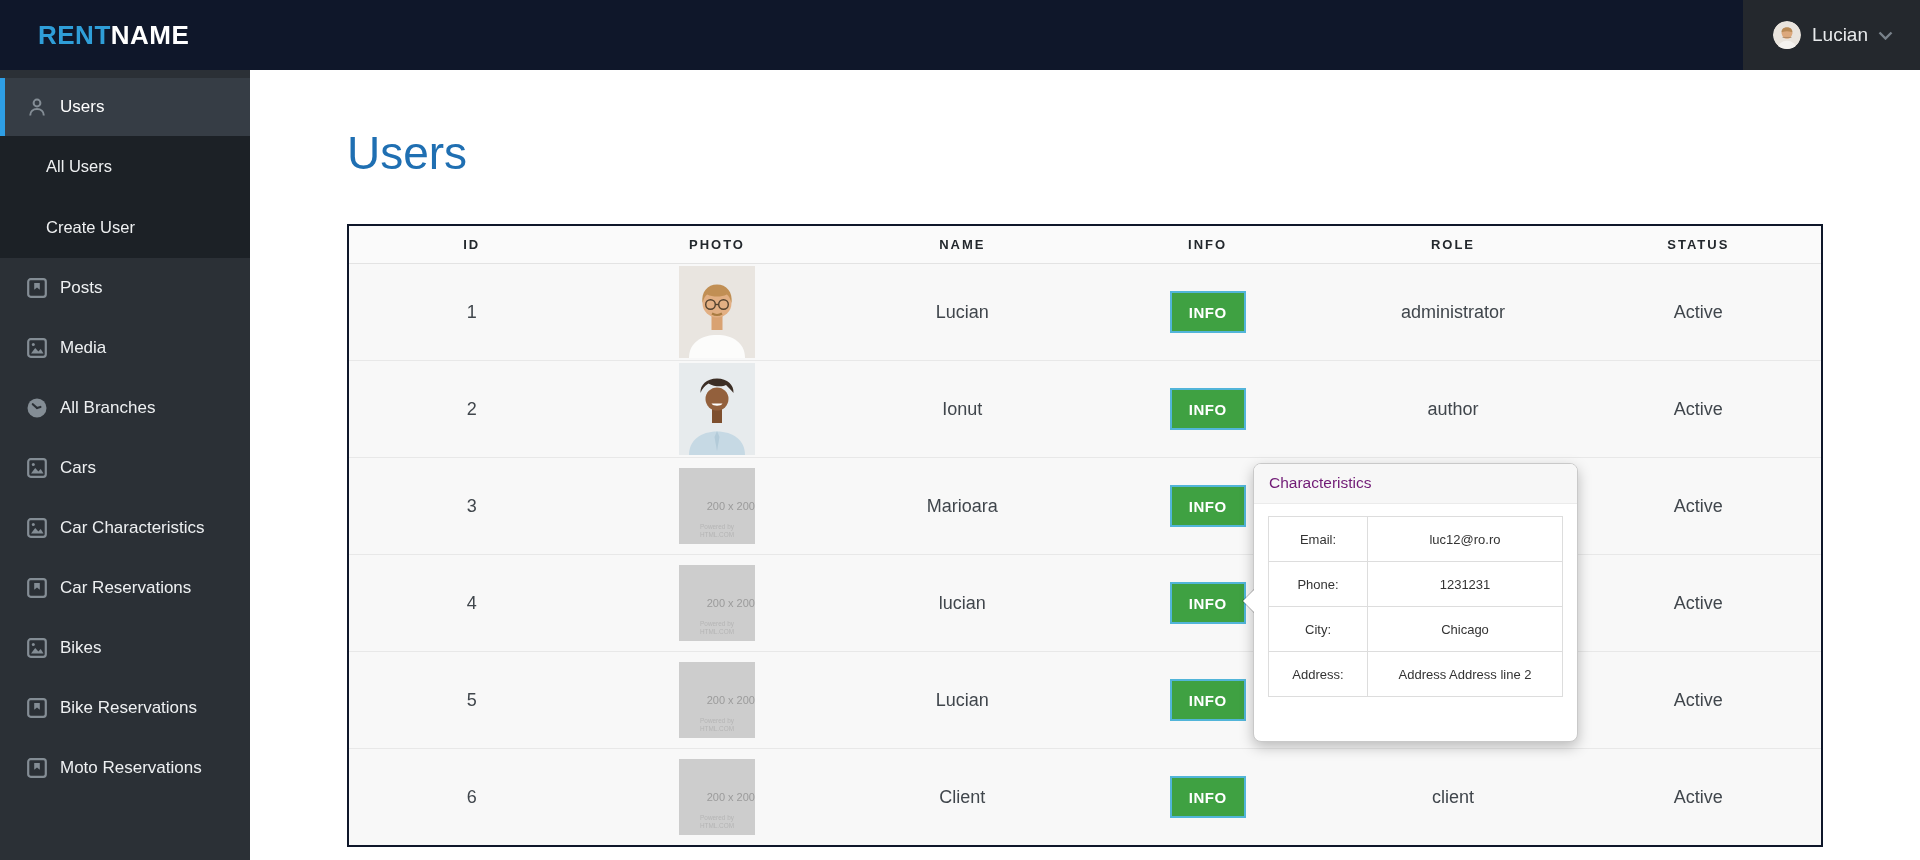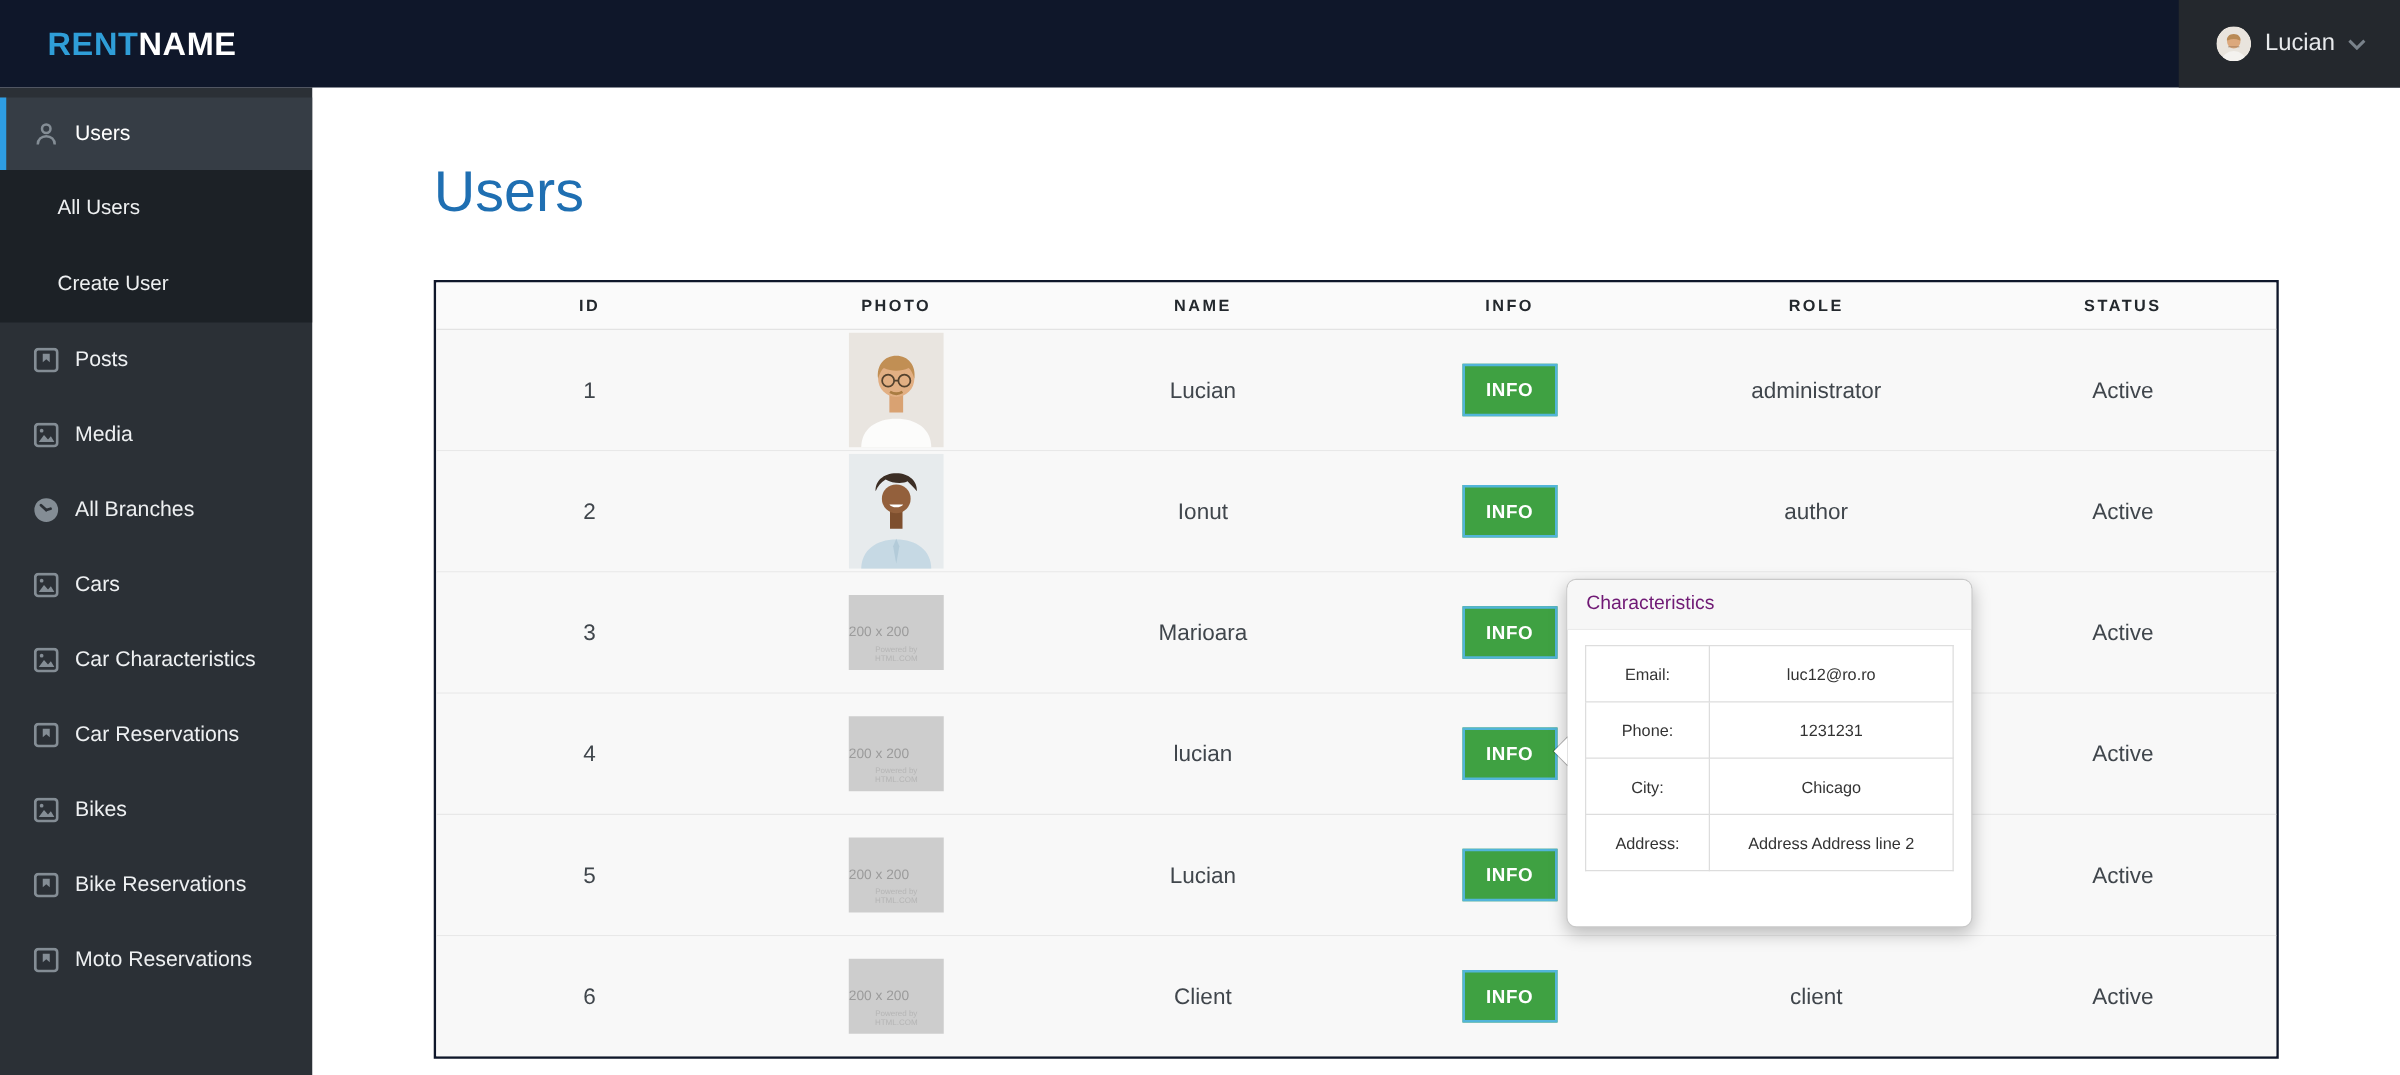--- a/index.html
+++ b/index.html
@@ -38,22 +38,22 @@
   .users-table{position:absolute;left:97px;top:154px;width:1476px;border:2px solid #0f172a;
                box-sizing:border-box;background:#f8f8f8;}
   .thead{display:flex;height:37px;background:#fafafa;border-bottom:1px solid #e3e3e3;}
   .hcell{flex:1;display:flex;align-items:center;justify-content:center;font-size:13px;
          font-weight:700;letter-spacing:2px;color:#23282d;}
   .trow{display:flex;height:96px;background:#f8f8f8;border-bottom:1px solid #e8e8e8;}
   .trow:last-child{border-bottom:none;}
   .cell{flex:1;display:flex;align-items:center;justify-content:center;font-size:18px;color:#40464c;}
 
   .photo{width:76px;height:92px;display:block;}
-  .ph{width:76px;height:60px;background:#cdcdcd;position:relative;display:flex;
-      align-items:center;justify-content:flex-start;}
+  .ph{width:76px;height:76px;background:#cdcdcd;position:relative;display:flex;
+      align-items:center;justify-content:flex-end;}
   .ph-size{font-size:11px;color:#9b9b9b;}
   .ph-powered{position:absolute;bottom:4px;left:0;width:100%;text-align:center;font-size:8px;
       color:#b5b5b5;transform:scale(.8);}
 
   .info-btn{width:76px;height:42px;background:#3fa142;border:2px solid #52b5d9;color:#fff;
       font-family:inherit;font-weight:700;font-size:15px;letter-spacing:.5px;cursor:pointer;
       box-sizing:border-box;}
 
   
   .popover{position:absolute;left:1003px;top:393px;width:325px;height:279px;background:#fff;

